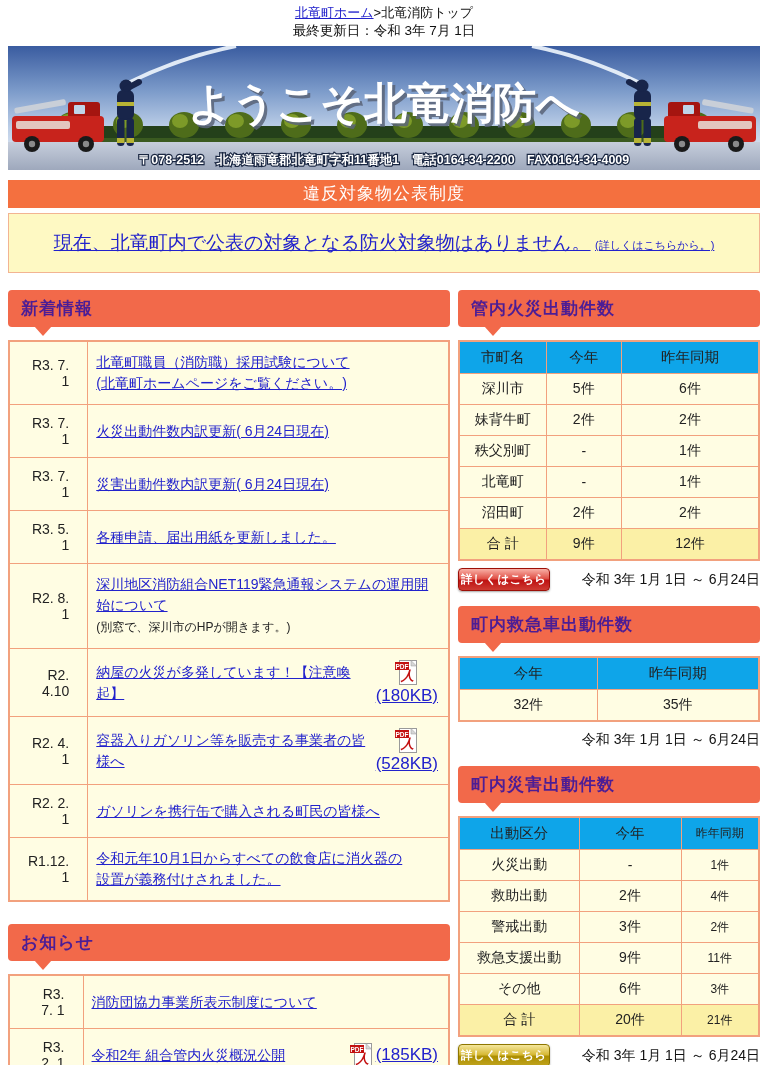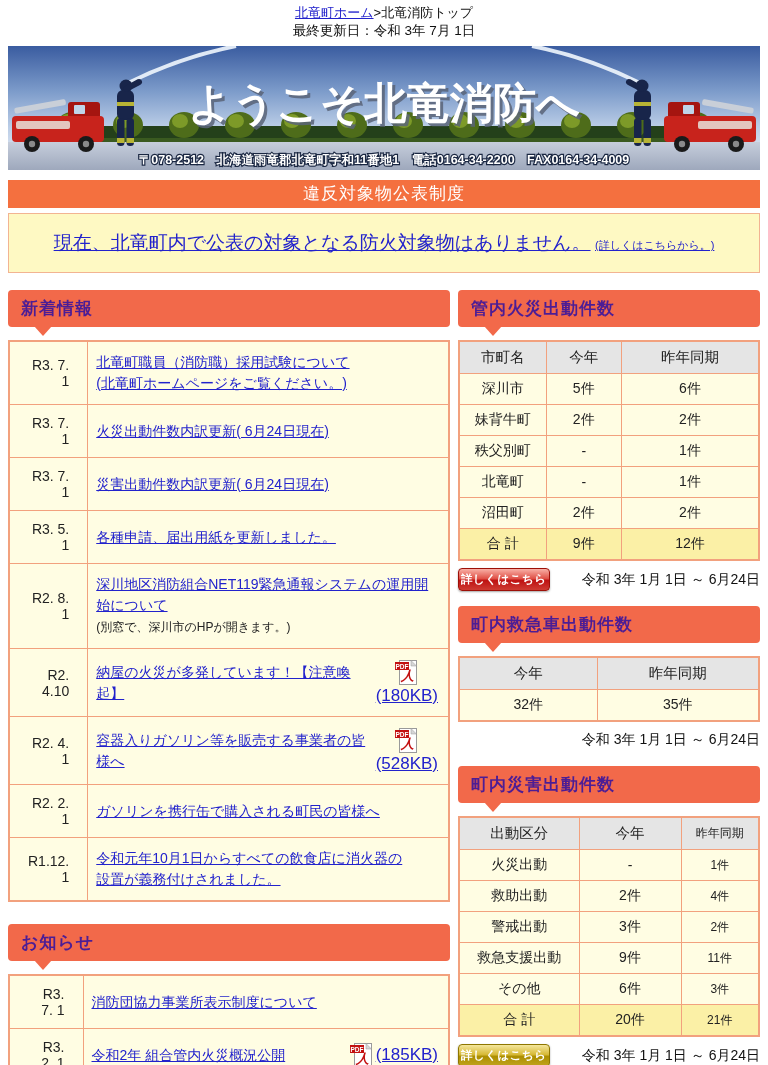--- a/index.html
+++ b/index.html
@@ -72,21 +72,21 @@
   .pdf-iconwrap { display: inline-block; line-height: 0; }
 
   
   .stats-table {
     width: 100%; border-collapse: collapse; border: 2px solid #F2A17E;
   }
   .stats-table th, .stats-table td {
     border: 1px solid #F2A17E; text-align: center;
     font-size: 14px; font-weight: normal; padding: 6px 3px; color: #222;
   }
-  .stats-table th { background: #e5e5e5; font-size: 14.5px; }
+  .stats-table th { background: #0ea5e9; font-size: 14.5px; }
   .stats-table td { background: #FFFDE3; }
   .stats-table tr.total-row td { background: #FBF0A6; }
   .stats-t-0 th:nth-child(1), .stats-t-0 td:nth-child(1) { width: 29%; }
   .stats-t-1 th:nth-child(1), .stats-t-1 td:nth-child(1) { width: 46%; }
   .stats-t-2 th:nth-child(1), .stats-t-2 td:nth-child(1) { width: 40%; }
   .stats-t-2 th:nth-child(3), .stats-t-2 td:nth-child(3) { width: 26%; font-size: 12px; }
   .table-footer {
     display: flex; justify-content: space-between; align-items: center;
     margin: 7px 0 15px 0; min-height: 22px;
   }

